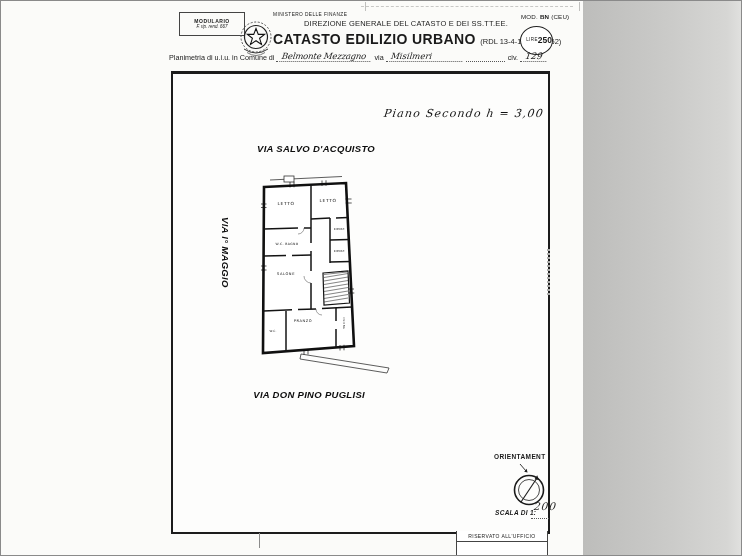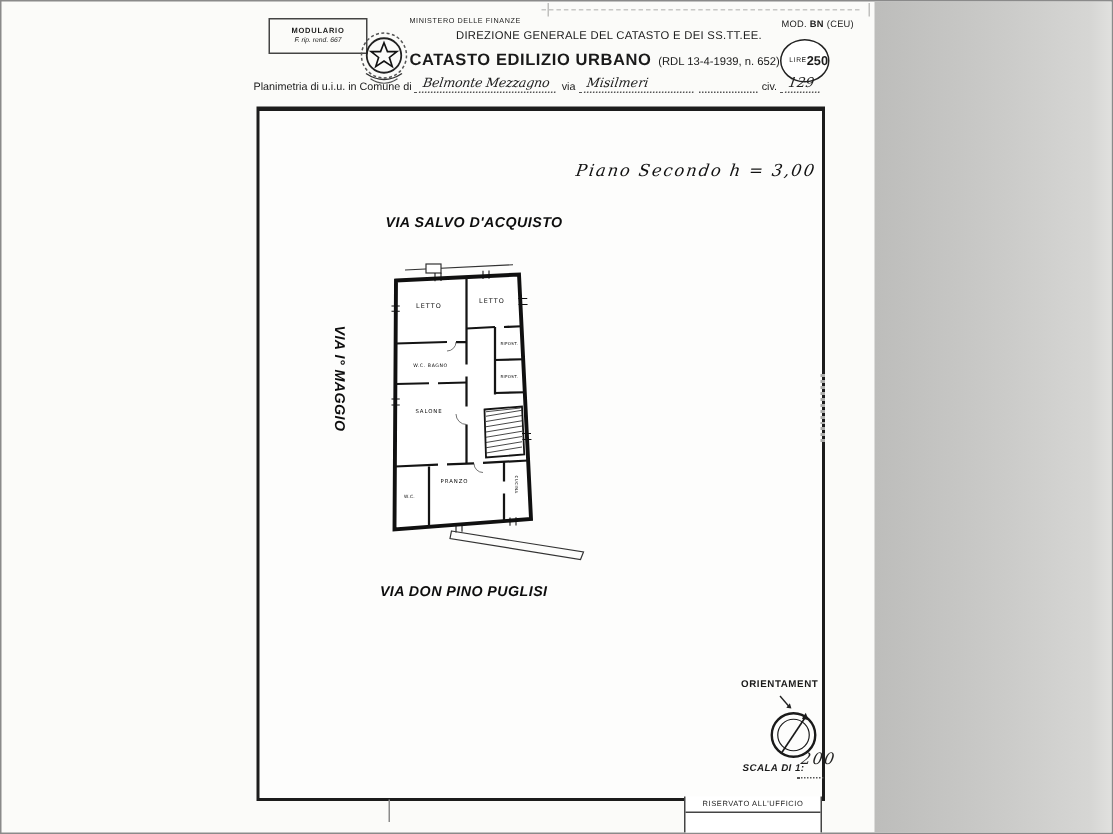--- a/index.html
+++ b/index.html
@@ -12,21 +12,21 @@
   .nowrap{white-space:nowrap;}
   
   .modbox{left:178px;top:11px;width:64px;height:22px;border:1px solid #444;
           display:flex;flex-direction:column;align-items:center;justify-content:center;line-height:1.25;}
   .modbox .l1{font-size:5px;letter-spacing:.5px;font-weight:bold;}
   .modbox .l2{font-size:4.5px;font-style:italic;}
   .ministry{left:272px;top:11px;width:300px;}
   .ministry .m1{font-size:4.8px;letter-spacing:.4px;}
   .ministry .m2{font-size:7.5px;letter-spacing:.2px;margin-top:2px;padding-left:31px;}
   .ministry .m3{margin-top:2px;white-space:nowrap;}
-  .ministry .title{font-size:11px;font-weight:bold;letter-spacing:.4px;}
+  .ministry .title{font-size:14px;font-weight:bold;letter-spacing:.4px;}
   .ministry .ref{font-size:7.5px;}
   .modcode{left:520px;top:12px;font-size:6.2px;letter-spacing:.2px;}
   .modcode b{font-weight:bold;}
   .stamp{left:519px;top:25px;width:31px;height:27px;border:1.4px solid #222;border-radius:50%;
          display:flex;flex-direction:row;align-items:center;justify-content:flex-end;line-height:1.05;background:#fff;}
   .stamp .cur{font-size:4.5px;letter-spacing:.4px;}
   .stamp .val{font-size:8.5px;font-weight:bold;}
   
   .formline{left:168px;top:50px;width:378px;display:flex;align-items:flex-end;gap:3px;font-size:7.2px;}
   .hand{font-family:"DejaVu Serif",serif;font-style:italic;transform:skewX(-8deg);display:inline-block;color:#222;}

